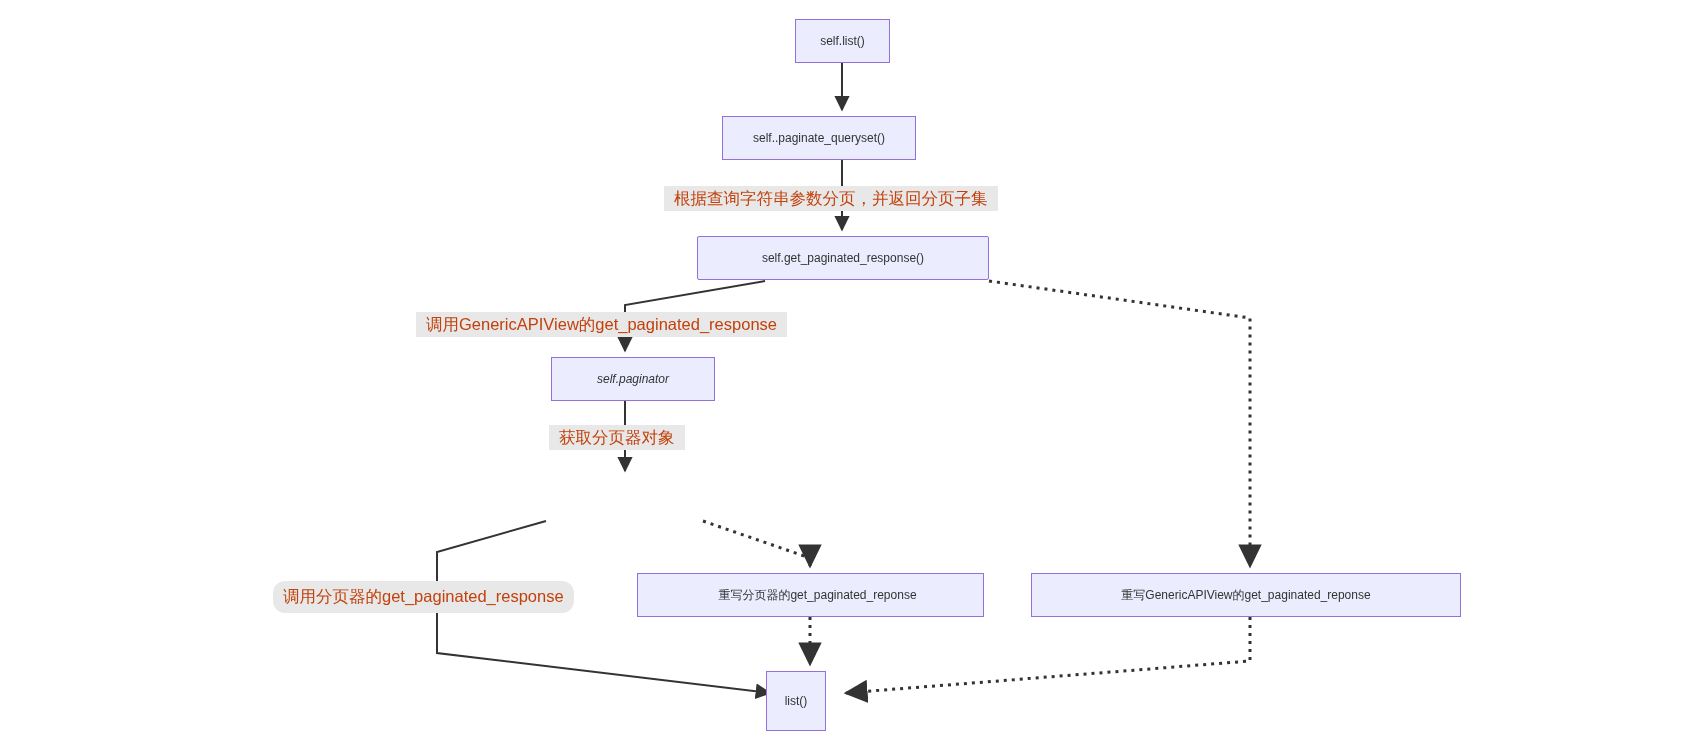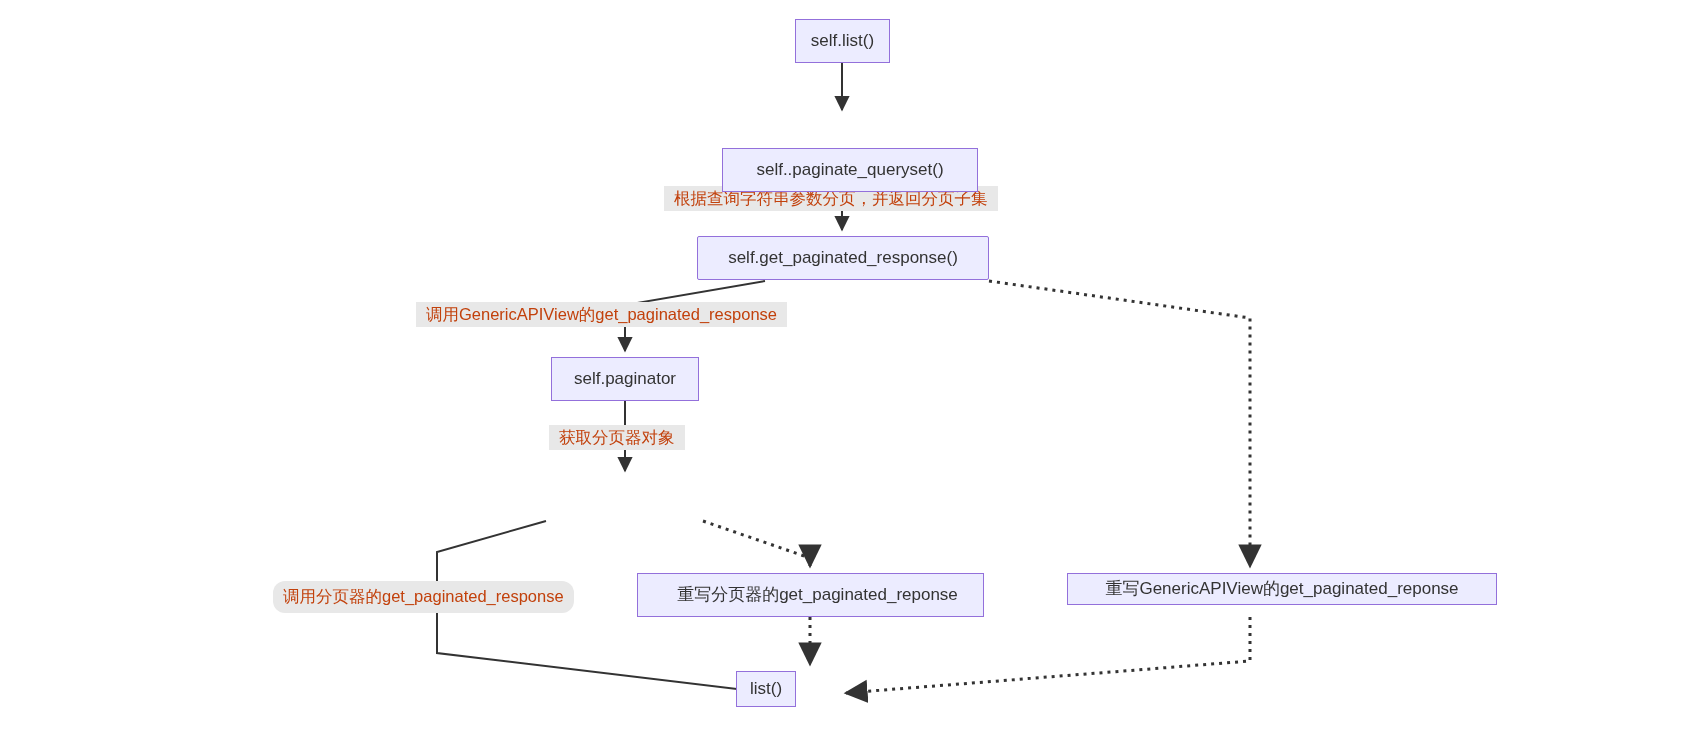--- a/index.html
+++ b/index.html
@@ -24,21 +24,21 @@
     top: 0;
     width: 1708px;
     height: 737px;
   }
   .node {
     position: absolute;
     box-sizing: border-box;
     background: #ECECFF;
     border: 1px solid #9370DB;
     color: #333333;
-    font-size: 17px;
+    font-size: 12px;
     line-height: 1.2;
     display: flex;
     align-items: center;
     justify-content: center;
     text-align: center;
     white-space: nowrap;
     z-index: 3;
   }
   .node.rounded {
     border-radius: 2px;
@@ -90,50 +90,50 @@
 
     <path d="M989,281 L1250,318 L1250,566" fill="none" stroke="#333333" stroke-width="3" stroke-dasharray="3 5" stroke-linecap="butt" marker-end="url(#arrow-dotted)"></path>
 
     <path d="M1250,617 L1250,661 L846,693" fill="none" stroke="#333333" stroke-width="3" stroke-dasharray="3 5" stroke-linecap="butt" marker-end="url(#arrow-dotted)"></path>
   </svg>
 
   <div class="node" style="left:795px; top:19px; width:95px; height:44px;">
     <span>self.list()</span>
   </div>
 
-  <div class="node" style="left:722px; top:116px; width:256px; height:44px;margin-top:32px;">
+  <div class="node" style="left:722px; top:116px; width:194px; height:44px;">
     <span>self..paginate_queryset()</span>
   </div>
 
   <div class="node rounded" style="left:697px; top:236px; width:292px; height:44px;">
     <span>self.get_paginated_response()</span>
   </div>
 
-  <div class="node" style="left:551px; top:357px; width:148px; height:44px;">
+  <div class="node" style="left:551px; top:357px; width:164px; height:44px;font-style:italic;">
     <span>self.paginator</span>
   </div>
 
 
   <div class="node" style="left:637px; top:573px; width:347px; height:44px;padding-left:14px;">
     <span>重写分页器的get_paginated_reponse</span>
   </div>
 
-  <div class="node" style="left:1031px; top:573px; width:430px; height:32px;margin-left:36px;">
+  <div class="node" style="left:1031px; top:573px; width:430px; height:44px;">
     <span>重写GenericAPIView的get_paginated_reponse</span>
   </div>
 
-  <div class="node" style="left:736px; top:671px; width:60px; height:36px;">
+  <div class="node" style="left:766px; top:671px; width:60px; height:60px;">
     <span>list()</span>
   </div>
 
   <div class="edge-label" style="left:664px; top:186px; height:25px;">
     <span>根据查询字符串参数分页，并返回分页子集</span>
   </div>
 
-  <div class="edge-label" style="left:416px; top:302px; height:25px;">
+  <div class="edge-label" style="left:416px; top:312px; height:25px;">
     <span>调用GenericAPIView的get_paginated_response</span>
   </div>
 
   <div class="edge-label" style="left:549px; top:425px; height:25px;">
     <span>获取分页器对象</span>
   </div>
 
   <div class="edge-label" style="left:273px; top:581px; height:32px;border-radius:12px;">
     <span>调用分页器的get_paginated_response</span>
   </div>

